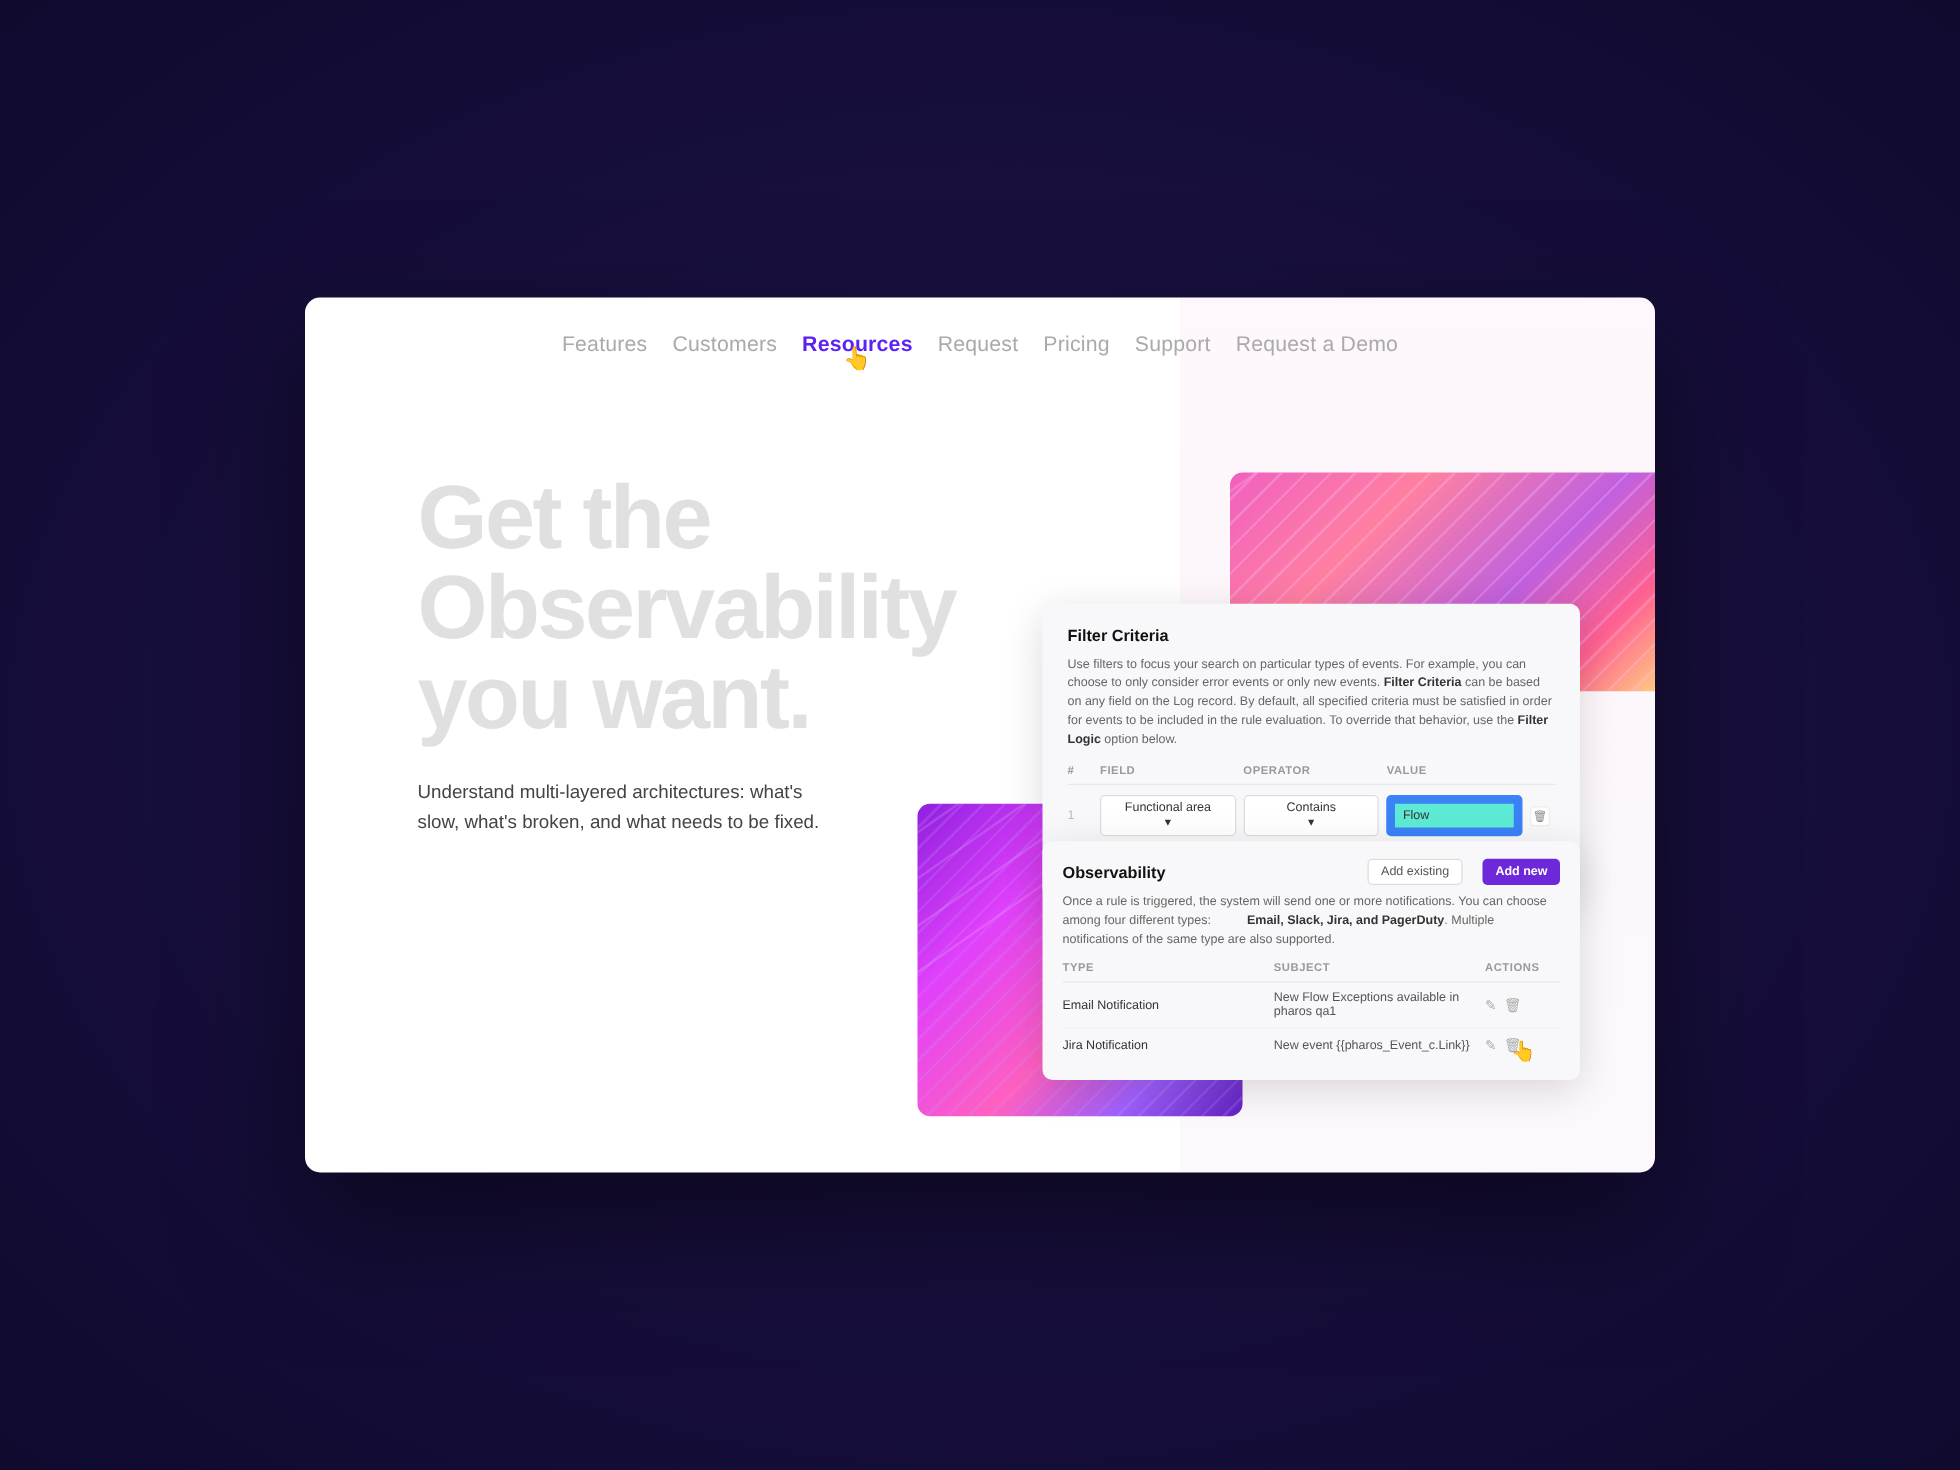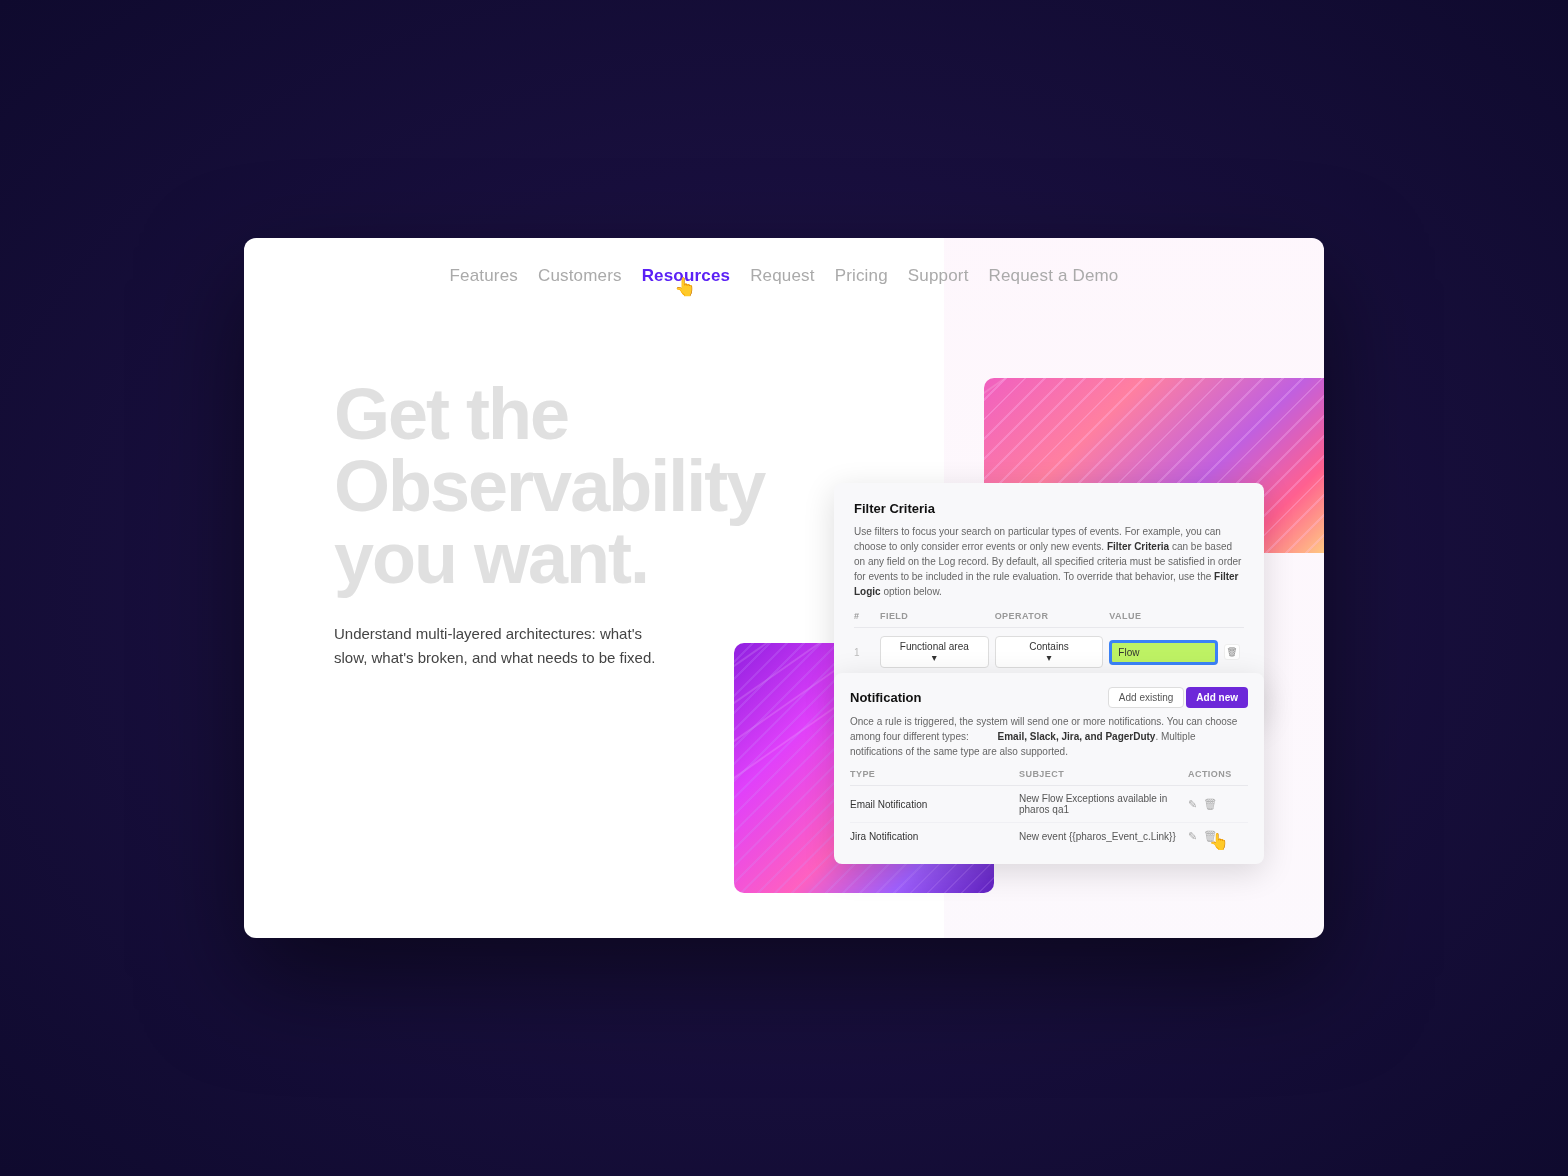--- a/index.html
+++ b/index.html
@@ -171,22 +171,22 @@
       border-radius: 4px;
       padding: 4px 6px;
       font-size: 10px;
       color: #333;
       display: flex;
       align-items: center;
       justify-content: space-between;
       flex-direction: column;
     }
     .filter-value-input {
-      background: #bef264;
-      border: 3px solid #3b82f6;
+      background: #5eead4;
+      border: 7px solid #3b82f6;
       border-radius: 4px;
       padding: 4px 6px;
       font-size: 10px;
       color: #333;
     }
     .filter-delete-btn {
       width: 16px;
       height: 16px;
       background: #fff;
       border: 1px solid #eee;
@@ -239,21 +239,21 @@
       justify-content: space-between;
       margin-bottom: 6px;
     }
     .notif-card-title {
       font-size: 13px;
       font-weight: 700;
       color: #111;
     }
     .notif-actions {
       display: flex;
-      gap: 2px;
+      gap: 16px;
     }
     .notif-btn-secondary {
       padding: 4px 10px;
       background: #fff;
       border: 1px solid #ddd;
       border-radius: 4px;
       font-size: 10px;
       color: #555;
       cursor: pointer;
     }
@@ -433,21 +433,21 @@
       <div class="filter-delete-btn">🗑</div>
     </div>
     <div class="filter-add-btn">
       <span>Add</span>
       <span class="plus-badge">+</span>
     </div>
   </div>
 
   <div class="notif-card">
     <div class="notif-card-header">
-      <div class="notif-card-title">Notification</div>
+      <div class="notif-card-title">Observability</div>
       <div class="notif-actions">
         <button class="notif-btn-secondary">Add existing</button>
         <button class="notif-btn-primary">Add new</button>
       </div>
     </div>
     <div class="notif-desc">
       <span>Once a rule is triggered, the system will send one or more notifications. You can choose among four different types: </span><strong>Email, Slack, Jira, and PagerDuty</strong><span>. Multiple notifications of the same type are also supported.</span>
     </div>
     <div class="notif-table-header">
       <span>TYPE</span>

